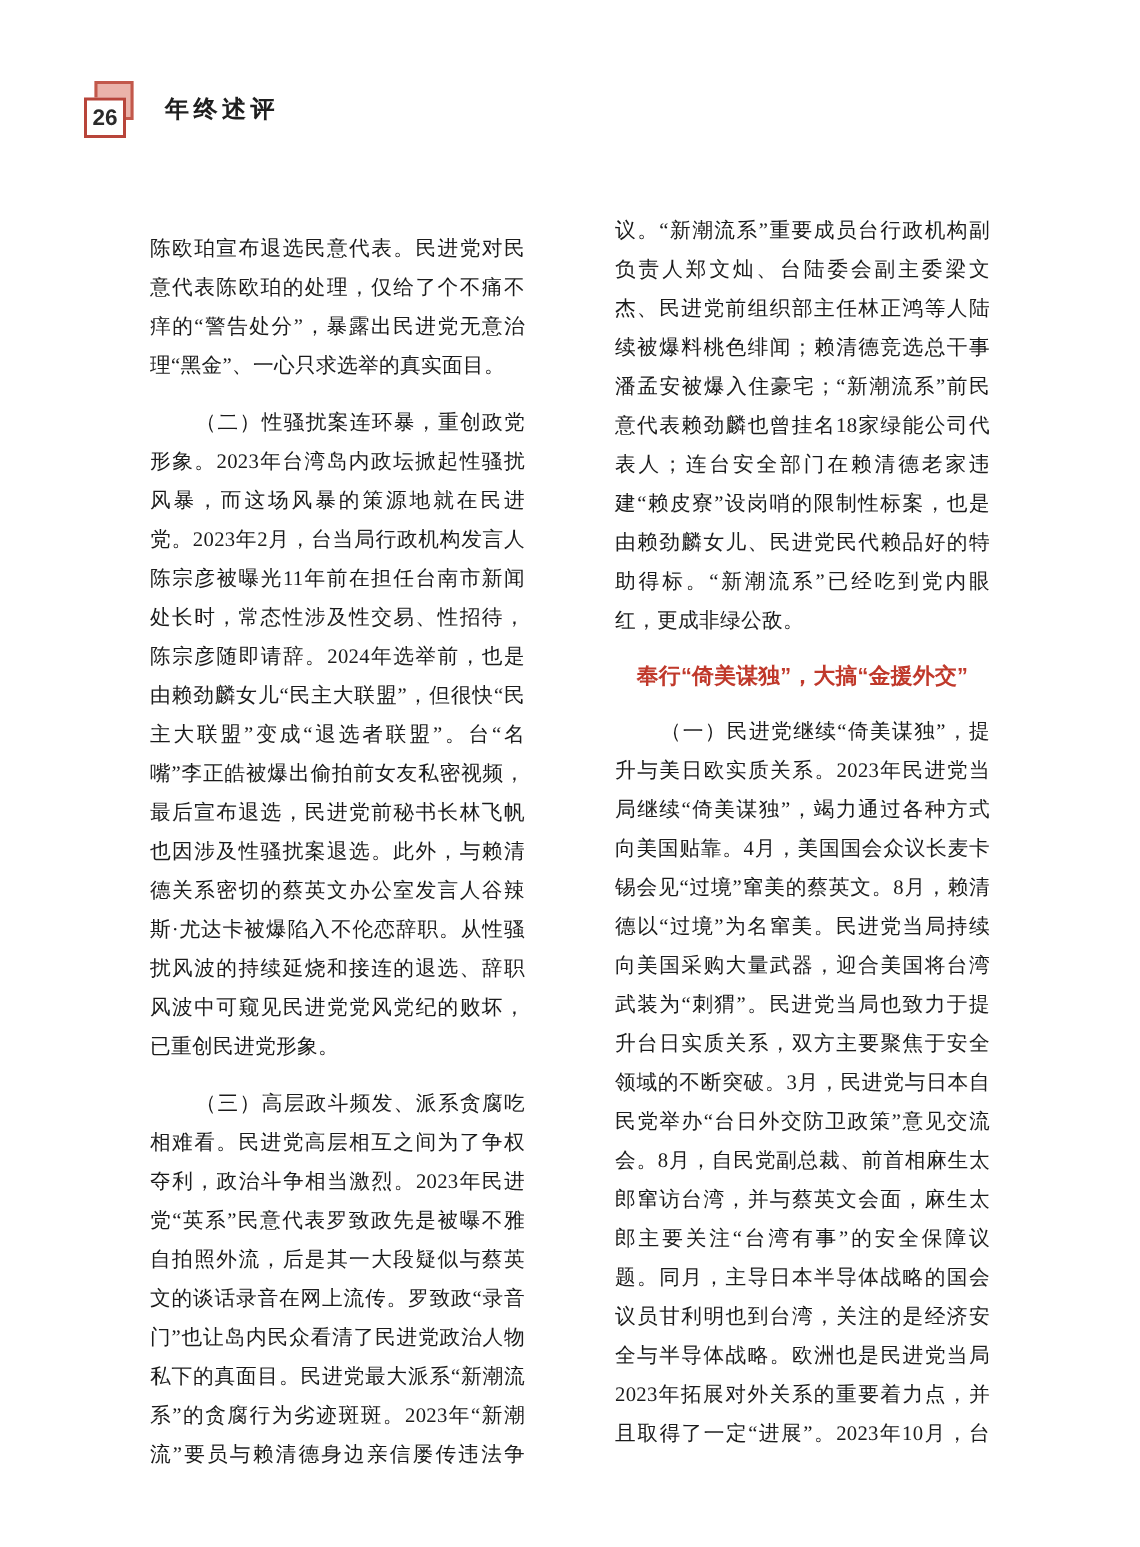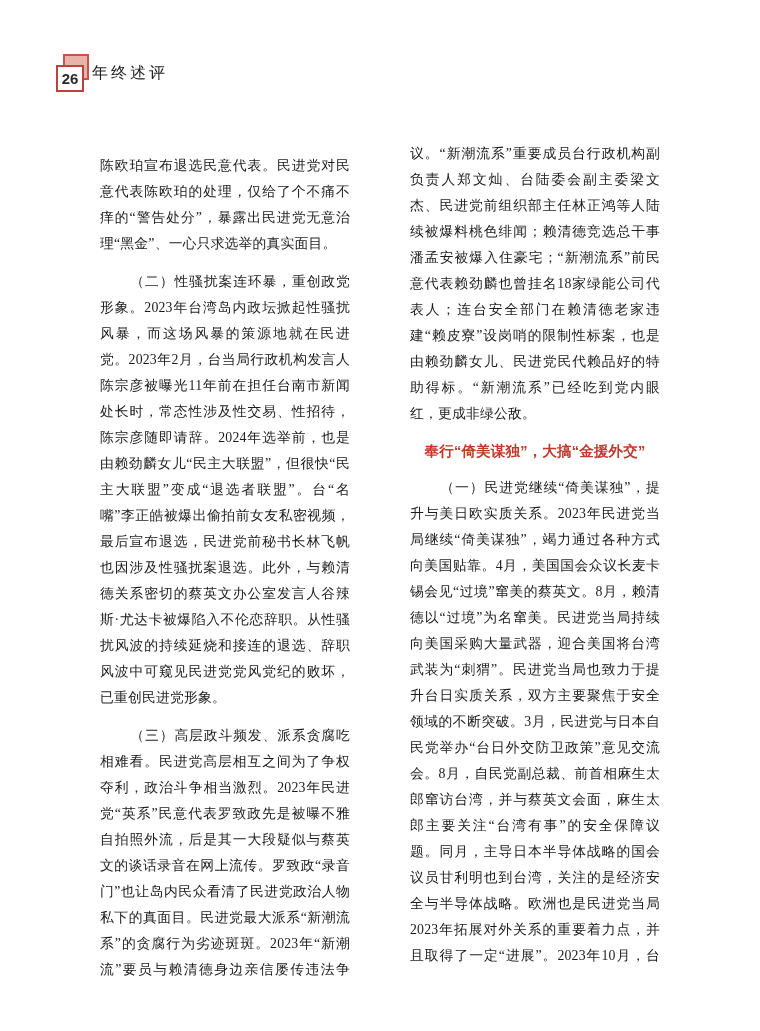--- a/index.html
+++ b/index.html
@@ -14,21 +14,21 @@
     background: #ffffff;
     overflow: hidden;
     font-family: "Liberation Serif", "DejaVu Serif", serif;
   }
   .page-header {
     position: absolute;
     left: 56px;
     top: 54px;
     display: flex;
     align-items: center;
-    gap: 0;
+    gap: 18px;
   }
   .pagenum-badge {
     position: relative;
     width: 36px;
     height: 38px;
   }
   .pagenum-back {
     position: absolute;
     top: 0;
     left: 7px;
@@ -51,21 +51,21 @@
     align-items: center;
     justify-content: center;
     font-family: "Liberation Sans", sans-serif;
     font-size: 15px;
     font-weight: bold;
     color: #2a2a2a;
   }
   .section-title {
     font-family: "Liberation Sans", "DejaVu Sans", sans-serif;
     font-size: 16px;
-    font-weight: normal;
+    font-weight: bold;
     color: #1f1f1f;
     letter-spacing: 3px;
   }
   .article-body {
     position: absolute;
     left: 88px;
     top: 141px;
     width: 584px;
     height: 850px;
     column-count: 2;

